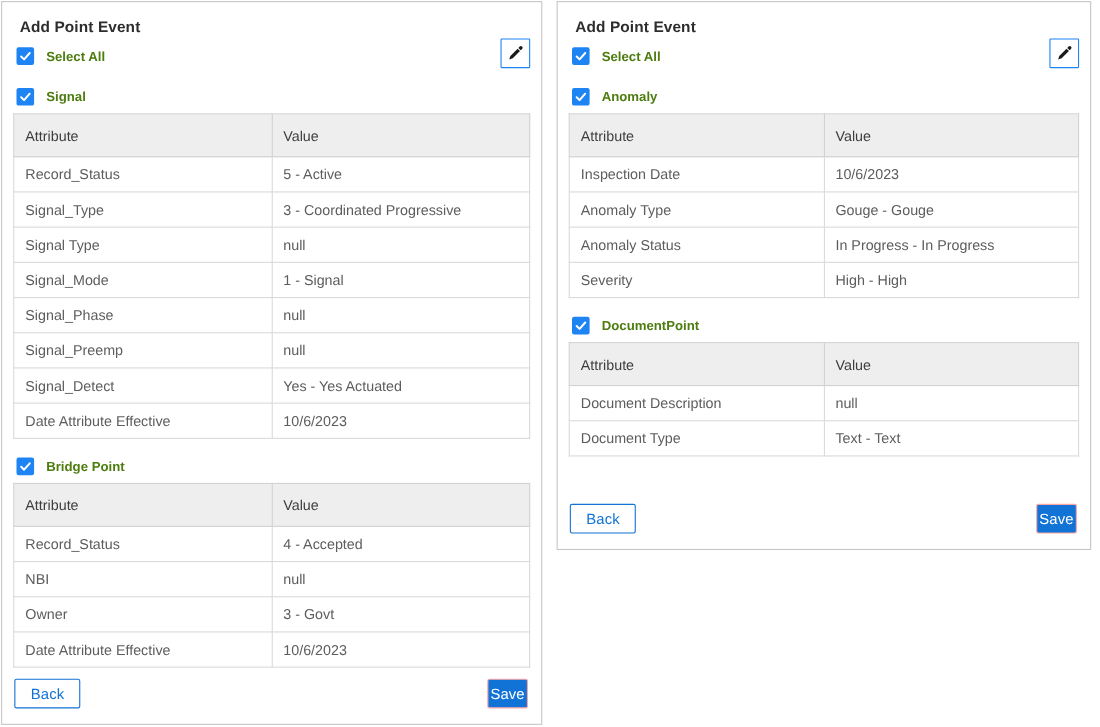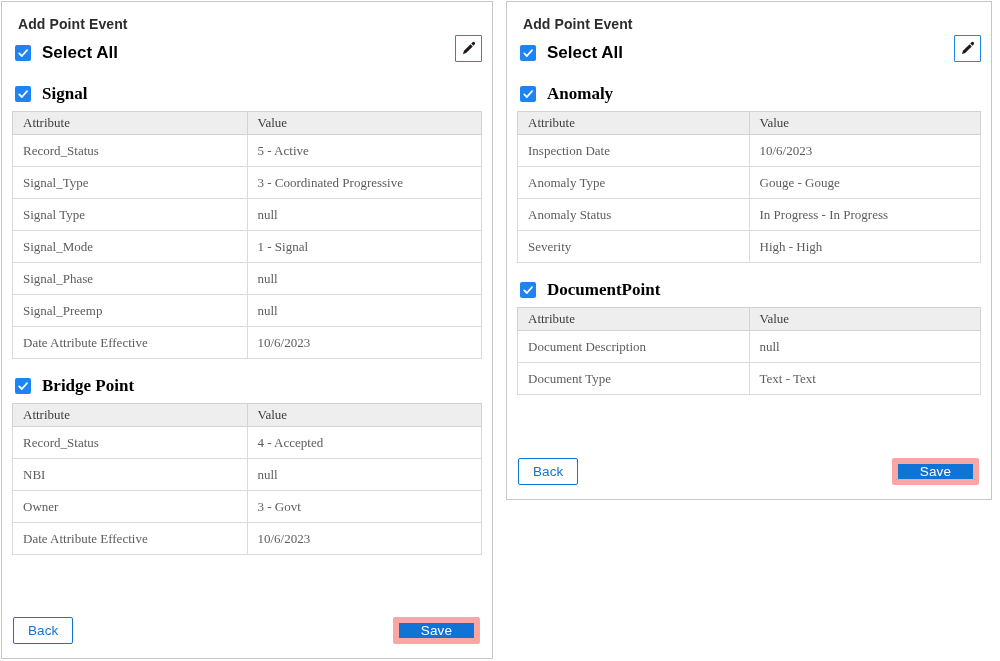--- a/index.html
+++ b/index.html
@@ -38,58 +38,58 @@
   .cb {
     width: 16px; height: 16px; flex: 0 0 16px;
     background: #1e83f3;
     border-radius: 2px;
     display: inline-flex; align-items: center; justify-content: center;
     cursor: pointer;
   }
   .cb svg { width: 12px; height: 12px; display: block; }
 
   .cb-label {
-    font-size: 17px;
+    font-size: 12px;
     font-weight: 600;
-    color: #000000;
+    color: #4d7c0f;
   }
 
   .picker-btn {
     position: absolute;
     top: 33px; right: 10px;
     width: 27px; height: 27px;
     background: #fff;
     border: 1px solid #1e83f3;
     border-radius: 1px;
     display: flex; align-items: center; justify-content: center;
     cursor: pointer;
     padding: 0;
   }
   .picker-btn svg { width: 17px; height: 17px; display: block; }
 
   .groups { margin-top: 4px; }
 
-  .group { margin-top: 17px; font-family: Liberation Serif, serif; }
+  .group { margin-top: 17px; }
   .group-head {
     display: flex; align-items: center; gap: 11px;
     margin-left: 3px;
     cursor: pointer;
   }
 
   table.attr-table {
     width: 100%;
     border-collapse: collapse;
     margin-top: 7px;
     table-layout: fixed;
     font-size: 13px;
   }
   table.attr-table th {
     background: #eeeeee;
     border: 1px solid #d2d2d2;
-    height: 23px;
+    height: 39px;
     padding: 0 8px 0 10px;
     text-align: left;
     font-weight: 400;
     color: #3d3d3d;
   }
   table.attr-table td {
     border: 1px solid #dadada;
     height: 32px;
     padding: 0 8px 0 10px;
     color: #5d5d5d;
@@ -115,22 +115,22 @@
   }
   .btn-back {
     color: #1173d6;
     background: #fff;
     border: 1px solid #1173d6;
     padding: 0 14px;
   }
   .btn-save {
     color: #fff;
     background: #1173d6;
-    border: 6px solid #fca5a5;
-    padding: 0 22px;
+    border: 1px solid #fca5a5;
+    padding: 0 2px;
   }
 </style>
 </head>
 <body>
 
 <div class="canvas">
 
   <section class="panel panel-left">
     <h2 class="panel-title">Add Point Event</h2>
 
@@ -188,20 +188,24 @@
                 <td>Signal_Mode</td>
                 <td>1 - Signal</td>
               </tr>
               <tr>
                 <td>Signal_Phase</td>
                 <td>null</td>
               </tr>
               <tr>
                 <td>Signal_Preemp</td>
                 <td>null</td>
+              </tr>
+              <tr>
+                <td>Signal_Detect</td>
+                <td>Yes - Yes Actuated</td>
               </tr>
               <tr>
                 <td>Date Attribute Effective</td>
                 <td>10/6/2023</td>
               </tr>
             </tbody>
           </table>
         </div>
         <div class="group">
           <div class="group-head">

